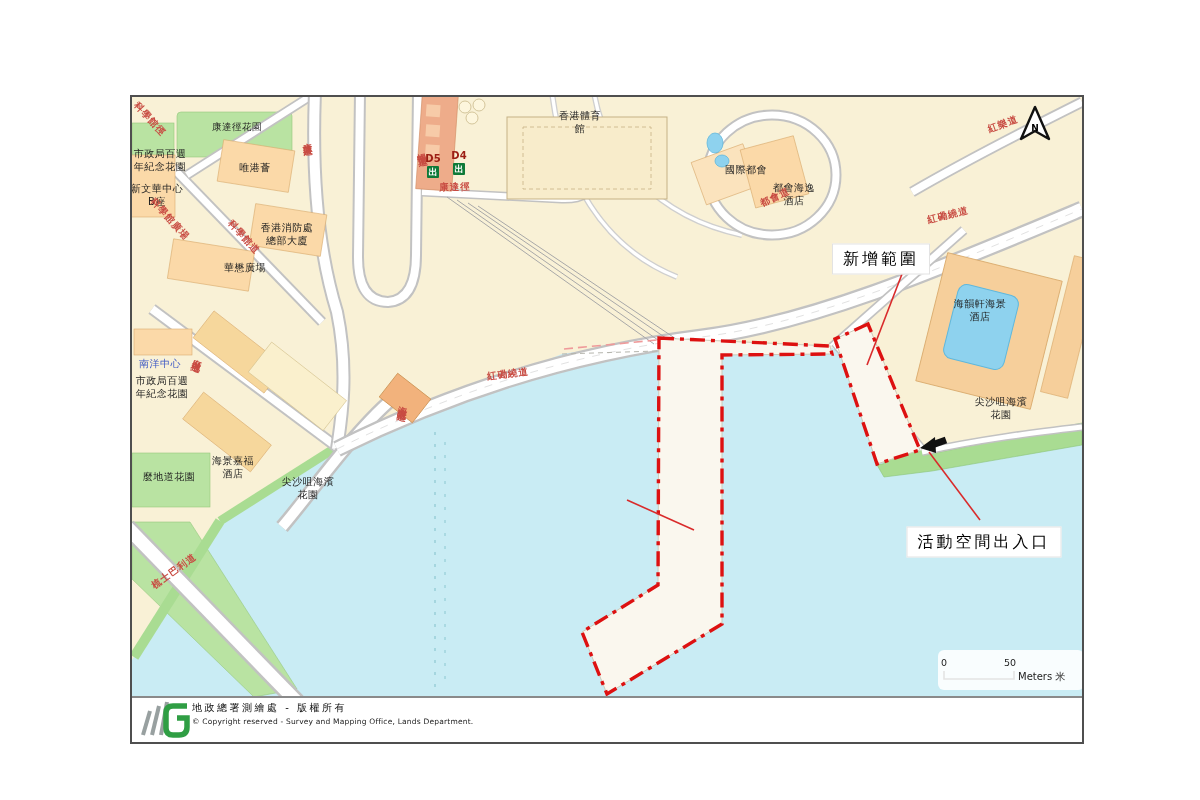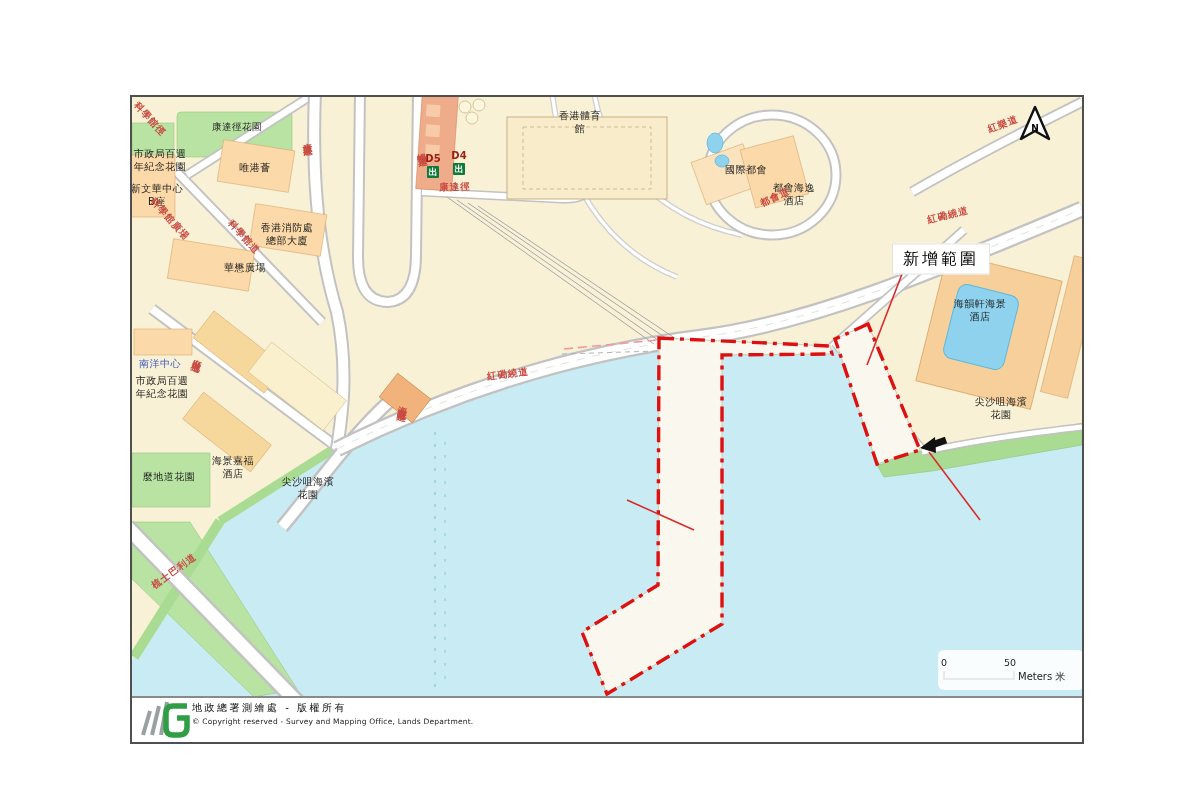--- a/index.html
+++ b/index.html
@@ -221,21 +221,22 @@
     <div class="lbl" style="left:37px;top:380px;">麼地道花園</div>
     <div class="lbl" style="left:176px;top:391px;">尖沙咀海濱
 花園</div>
     <div class="lbl red" style="left:42px;top:474px;transform:translate(-50%,-50%) rotate(-36deg);">梳士巴利道</div>
     <div class="lbl" style="left:848px;top:213px;">海韻軒海景
 酒店</div>
     <div class="lbl" style="left:869px;top:311px;">尖沙咀海濱
 花園</div>
     <div class="north-n" style="left:903px;top:31px;">N</div>
 
-    <div class="anno" style="left:809px;top:162px;">新增範圍</div>
+    <div class="anno" style="left:749px;top:162px;">新增範圍</div>
+    <div class="anno" style="left:852px;top:445px;">活動空間出入口</div>
 
     <div class="scale-panel"></div>
     <div class="scale-num" style="left:812px;top:560px;">0</div>
     <div class="scale-num" style="left:878px;top:560px;">50</div>
     <div class="scale-unit" style="left:886px;top:573px;">Meters 米</div>
 
     <div class="credit-zh">地政總署測繪處 - 版權所有</div>
     <div class="credit-en">© Copyright reserved - Survey and Mapping Office, Lands Department.</div>
   </div>
 </div>

